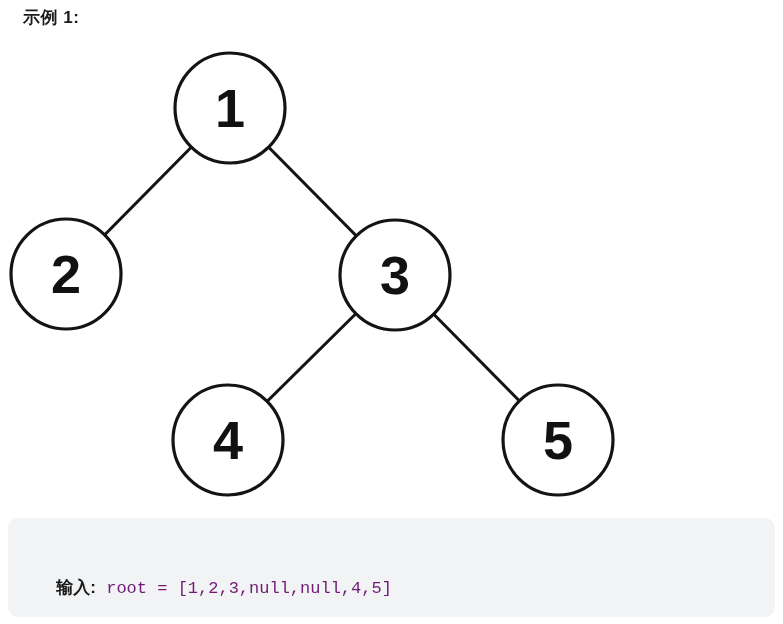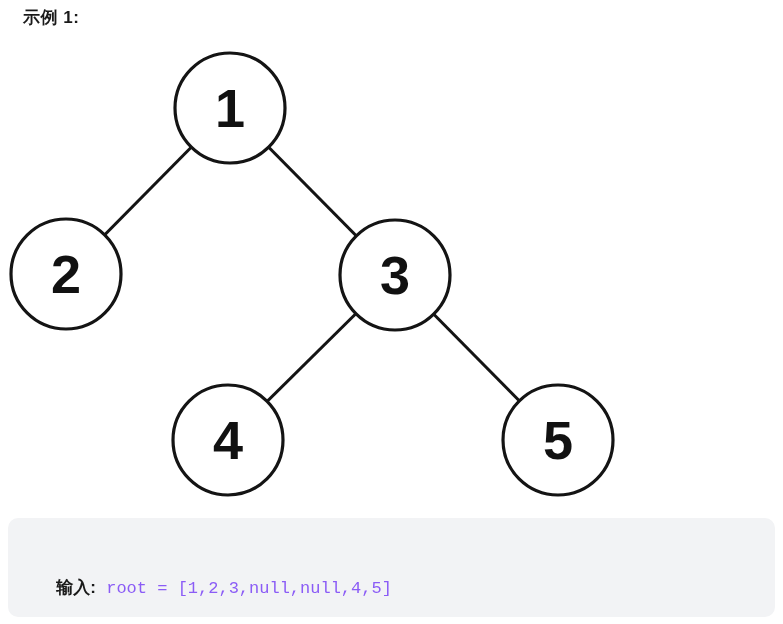--- a/index.html
+++ b/index.html
@@ -65,21 +65,21 @@
     white-space: pre;
   }
   .io-label {
     font-family: "Liberation Sans", "DejaVu Sans", sans-serif;
     font-weight: 700;
     color: #1a1a1a;
   }
   .io-code {
     font-family: "Liberation Mono", "DejaVu Sans Mono", monospace;
     font-weight: 400;
-    color: #8b5cf6;
+    color: #701a75;
   }
   .watermark {
     position: absolute;
     right: 9px;
     bottom: 11px;
     font-size: 16px;
     color: #c3c6ca;
     letter-spacing: 1px;
     user-select: none;
   }

